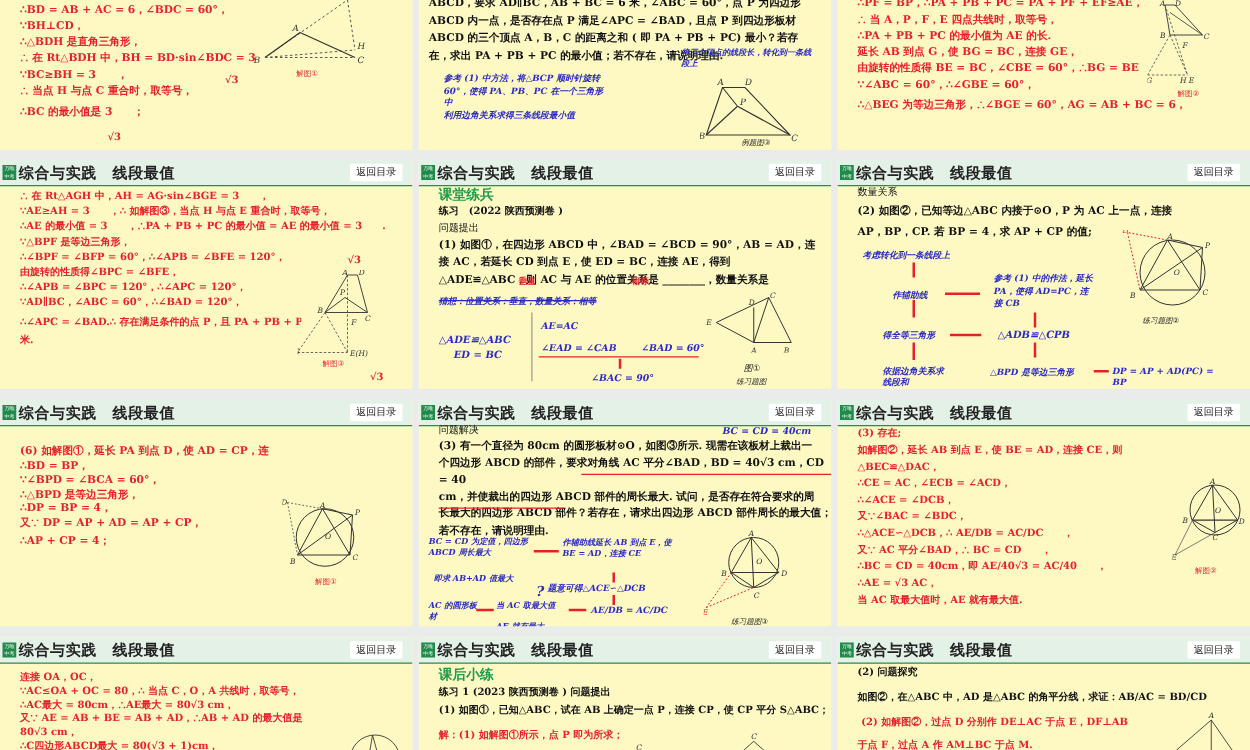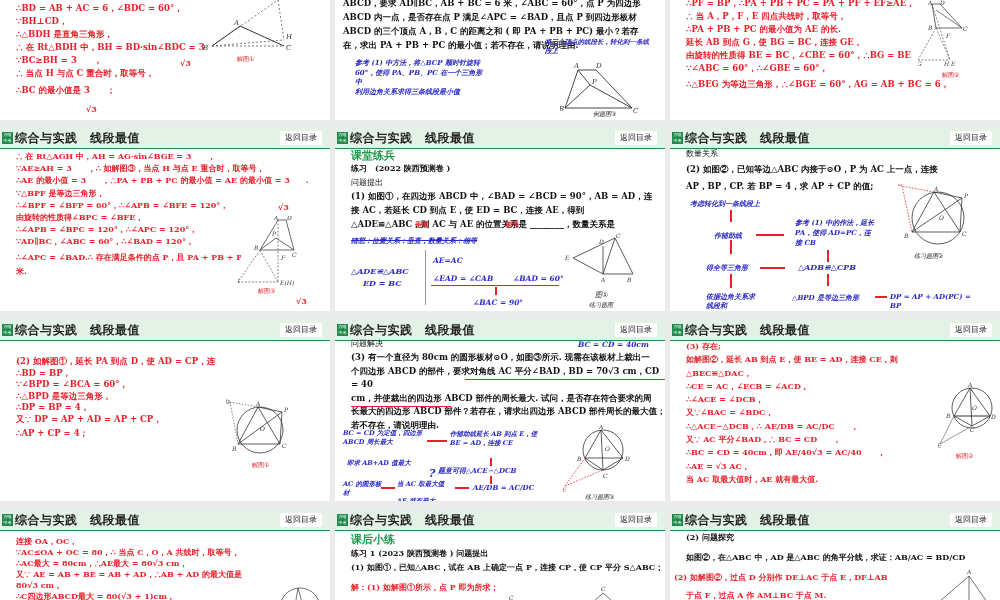--- a/index.html
+++ b/index.html
@@ -1,17 +1,17 @@
 <!DOCTYPE html>
 <html><head>
 <meta charset="utf-8">
 <style>
   html,body{margin:0;padding:0;}
   body{width:1000px;height:600px;background:#e9ecea;position:relative;overflow:hidden;font-family:"DejaVu Serif",serif;}
-  .slide{position:absolute;background:#ffffff;overflow:hidden;}
+  .slide{position:absolute;background:#fef9c3;overflow:hidden;}
   .hdr{position:absolute;left:0;right:0;top:0;height:20px;background:#e3f1e6;border-bottom:1.5px solid #2e8b4e;}
   .hdr .logo{position:absolute;left:2px;top:4px;width:11px;height:12px;background:#1f8a4a;color:#fff;font-size:4px;line-height:6px;text-align:center;font-family:"DejaVu Sans",sans-serif;}
   .hdr .ttl{position:absolute;left:15px;top:2px;font-family:"DejaVu Sans",sans-serif;font-weight:bold;font-size:12px;color:#222;letter-spacing:0.5px;white-space:pre;}
   .hdr .back{position:absolute;right:8px;top:3px;height:14px;line-height:14px;padding:0 5px;background:#fff;font-family:"DejaVu Sans",sans-serif;font-size:8px;color:#222;border-radius:1px;}
   .body{position:absolute;left:16px;right:8px;font-size:9px;line-height:14.5px;}
   .red{color:#e8202a;font-weight:bold;}
   .blk{color:#111;}
   .blue{color:#2a2ac4;font-weight:bold;font-style:italic;font-size:8px;line-height:11px;}
   .green{color:#1e9a4a;font-weight:bold;font-size:11px;}
   .line{white-space:nowrap;}
@@ -233,21 +233,21 @@
   <div class="capb" style="left:244px;top:124px;">练习题图②</div>
 </div>
 
 <div class="slide" style="left:0;top:320px;width:330px;height:181px;">
   <div class="hdr">
     <div class="logo">万唯 中考</div>
     <div class="ttl">综合与实践　线段最值</div>
     <div class="back">返回目录</div>
   </div>
   <div class="body red" style="top:36px;left:16px;font-size:8.5px;line-height:11.5px;">
-    <div class="line">(2) 如解图①，延长 PA 到点 D，使 AD = CP，连</div>
+    <div class="line">(6) 如解图①，延长 PA 到点 D，使 AD = CP，连</div>
     <div class="line">∴BD = BP，</div>
     <div class="line">∵∠BPD = ∠BCA = 60°，</div>
     <div class="line">∴△BPD 是等边三角形，</div>
     <div class="line">∴DP = BP = 4，</div>
     <div class="line">又∵ DP = AP + AD = AP + CP，</div>
     <div class="line" style="margin-top:3px;">∴AP + CP = 4；</div>
   </div>
   <svg style="left:226px;top:78px;" width="70" height="60" viewBox="0 0 70 60">
     <circle cx="34" cy="32" r="23" fill="none" stroke="#333" stroke-width="0.8"></circle>
     <polygon points="32,9 12,46 54,46" fill="none" stroke="#333" stroke-width="0.8"></polygon>
@@ -269,21 +269,21 @@
 <div class="slide" style="left:335px;top:320px;width:330px;height:181px;">
   <div class="hdr">
     <div class="logo">万唯 中考</div>
     <div class="ttl">综合与实践　线段最值</div>
     <div class="back">返回目录</div>
   </div>
   <div class="blk" style="position:absolute;left:16px;top:18px;font-size:8px;">问题解决</div>
   <div class="blue" style="position:absolute;left:243px;top:19px;font-size:7.5px;">BC = CD = 40cm</div>
   <div class="body blk" style="top:31px;left:16px;font-size:8.5px;line-height:13.5px;font-weight:bold;">
     <div class="line">(3) 有一个直径为 80cm 的圆形板材⊙O，如图③所示. 现需在该板材上裁出一</div>
-    <div class="line">个四边形 ABCD 的部件，要求对角线 AC 平分∠BAD，BD = 70√3 cm，CD</div>
+    <div class="line">个四边形 ABCD 的部件，要求对角线 AC 平分∠BAD，BD = 40√3 cm，CD</div>
     <div class="line">= 40</div>
     <div class="line">cm，并使裁出的四边形 ABCD 部件的周长最大. 试问，是否存在符合要求的周</div>
     <div class="line">长最大的四边形 ABCD 部件？若存在，请求出四边形 ABCD 部件周长的最大值；</div>
     <div class="line">若不存在，请说明理由.</div>
   </div>
   <div class="hl" style="left:130px;top:59px;width:200px;height:1px;"></div>
   <div class="hl" style="left:16px;top:86px;width:100px;height:1px;"></div>
   <div class="blue" style="position:absolute;left:8px;top:109px;font-size:6.5px;line-height:9px;width:80px;">BC = CD 为定值，四边形 ABCD 周长最大</div>
   <div class="blue" style="position:absolute;left:12px;top:138px;font-size:6.5px;">即求 AB+AD 值最大</div>
   <div class="hl" style="left:92px;top:120px;width:20px;"></div>
@@ -391,21 +391,21 @@
 </div>
 
 <div class="slide" style="left:670px;top:510px;width:330px;height:90px;">
   <div class="hdr">
     <div class="logo">万唯 中考</div>
     <div class="ttl">综合与实践　线段最值</div>
     <div class="back">返回目录</div>
   </div>
   <div class="blk" style="position:absolute;left:16px;top:22px;font-size:8px;font-weight:bold;">(2) 问题探究</div>
   <div class="blk" style="position:absolute;left:16px;top:42px;font-size:8px;font-weight:bold;white-space:nowrap;">如图②，在△ABC 中，AD 是△ABC 的角平分线，求证：AB/AC = BD/CD</div>
-  <div class="red" style="position:absolute;left:4px;top:62px;font-size:8px;white-space:nowrap;">(2) 如解图②，过点 D 分别作 DE⊥AC 于点 E，DF⊥AB</div>
+  <div class="red" style="position:absolute;left:19px;top:62px;font-size:8px;white-space:nowrap;">(2) 如解图②，过点 D 分别作 DE⊥AC 于点 E，DF⊥AB</div>
   <div class="red" style="position:absolute;left:16px;top:80px;font-size:8px;white-space:nowrap;">于点 F，过点 A 作 AM⊥BC 于点 M.</div>
   <svg style="left:265px;top:58px;" width="60" height="34" viewBox="0 0 60 34">
     <text x="32" y="6" font-size="6" font-style="italic" fill="#333">A</text>
     <line x1="34" y1="8" x2="4" y2="34" stroke="#333" stroke-width="0.7"></line>
     <line x1="34" y1="8" x2="52" y2="34" stroke="#333" stroke-width="0.7"></line>
     <line x1="34" y1="8" x2="34" y2="34" stroke="#333" stroke-width="0.7"></line>
   </svg>
 </div>
 
 </body></html>

